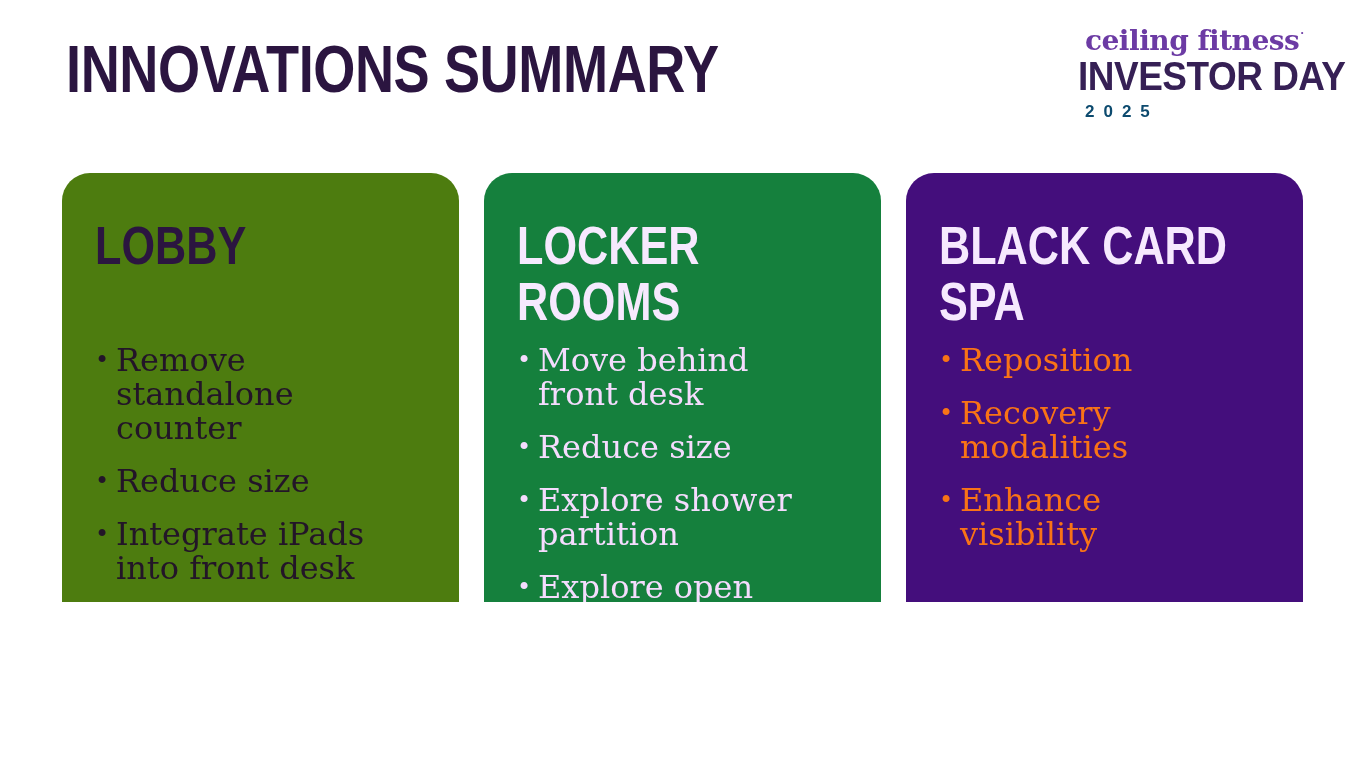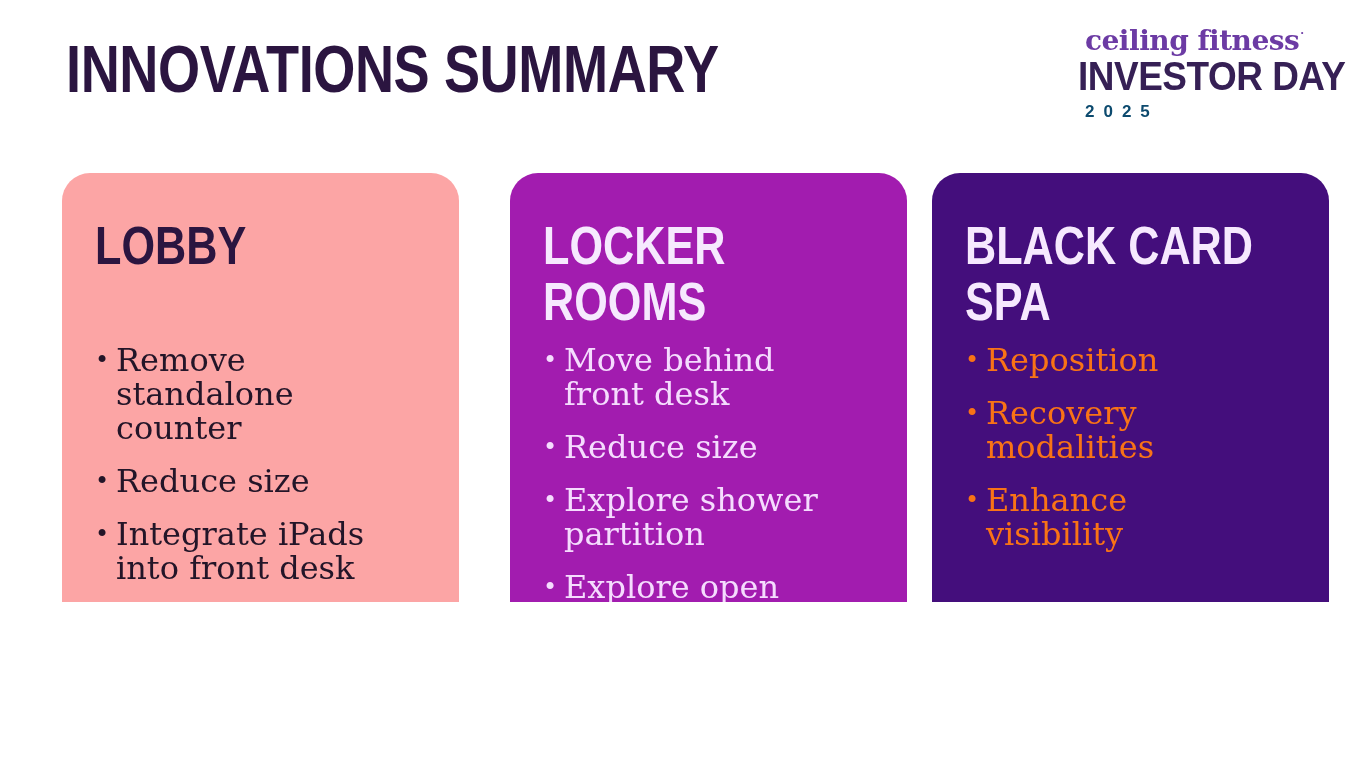--- a/index.html
+++ b/index.html
@@ -79,22 +79,22 @@
     top: 173px;
     display: flex;
     gap: 25px;
   }
   .card {
     position: relative;
     width: 397px;
     height: 485px;
     border-radius: 28px;
   }
-  .card-1 { background: #fca5a5; }
-  .card-2 { background: #a21caf; margin-left: 26px; }
+  .card-1 { background: #4d7c0f; }
+  .card-2 { background: #15803d; }
   .card-3 { background: #440E7C; }
 
   .card h2 {
     position: absolute;
     left: 33px;
     top: 44px;
     margin: 0;
     width: 415px;
     font-size: 54px;
     line-height: 56px;

